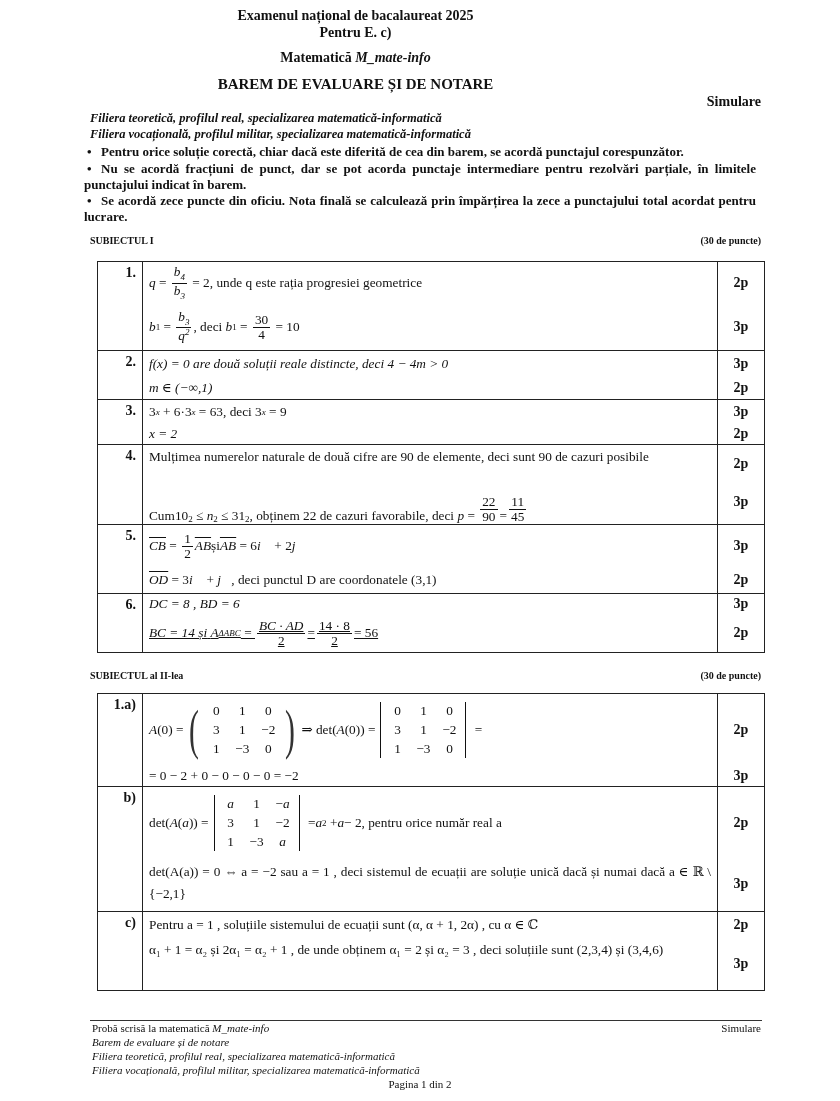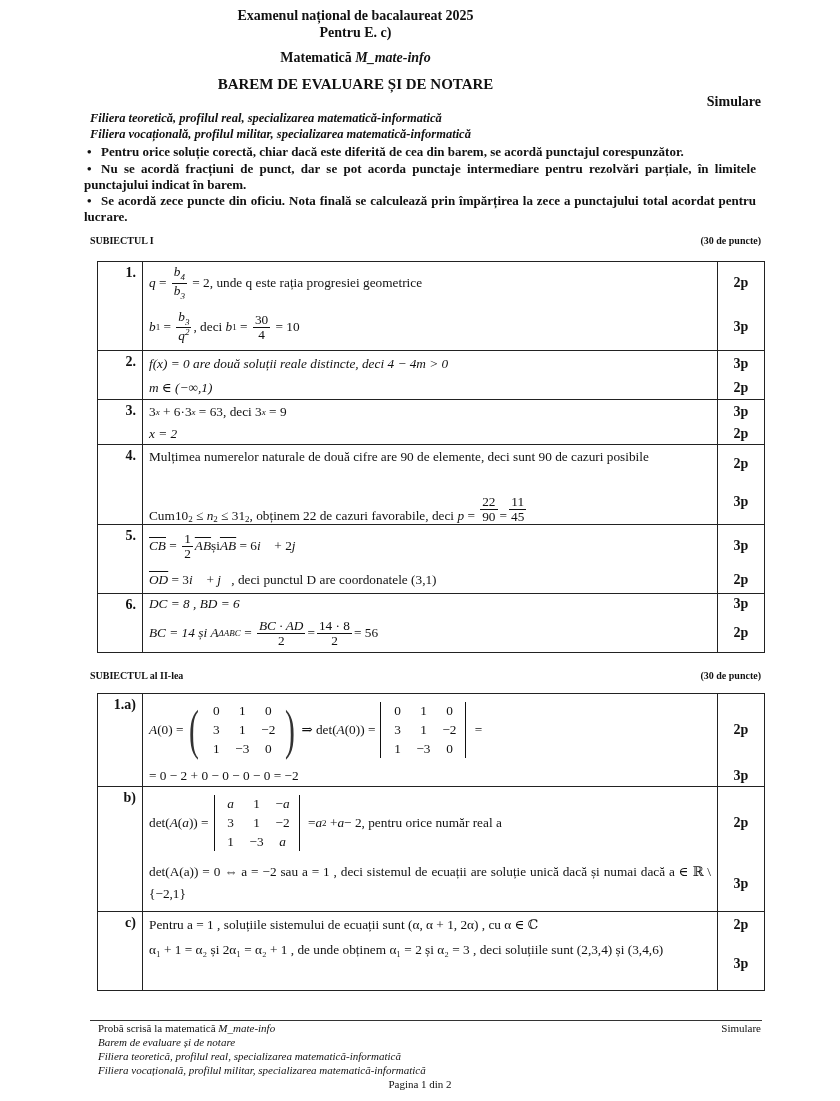--- a/index.html
+++ b/index.html
@@ -24,21 +24,21 @@
   .pline { display: flex; align-items: center; justify-content: center; }
   .m { font-style: italic; }
   .frac { display: inline-flex; flex-direction: column; align-items: center; vertical-align: middle; margin: 0 2px; line-height: 1.05; }
   .frac .n { border-bottom: 1px solid #111; padding: 0 2px; }
   .frac .d { padding: 0 2px; }
   .matrix { display: inline-flex; align-items: center; vertical-align: middle; margin: 0 2px; }
   .matrix .br { font-size: 54px; line-height: 1; font-weight: 100; transform: scaleX(0.55); color:#333;}
   .matrix .det { width: 1px; background: #111; height: 56px; margin: 0 3px; }
   .matrix .grid { display: grid; grid-template-columns: repeat(3, 26px); grid-auto-rows: 19px; text-align: center; align-items: center; }
   .vec { text-decoration: overline; font-style: italic; }
-  .foot { left: 98px; font-size: 11px; line-height: 13.5px; }
+  .foot { left: 92px; font-size: 11px; line-height: 13.5px; }
   .foot-rule { left: 90px; width: 672px; height: 1px; background: #333; top: 1020px; }
   sup { font-size: 9px; }
   sub { font-size: 9px; }
 </style>
 </head>
 <body>
 
 <div class="abs center hdr line" style="top:8px;">Examenul național de bacalaureat 2025</div>
 <div class="abs center hdr line" style="top:25px;">Pentru E. c)</div>
 <div class="abs center hdr line" style="top:50px;">
@@ -147,21 +147,21 @@
     <td class="pts">
       <div class="pline" style="height:42px;">3p</div>
       <div class="pline" style="height:26px;">2p</div>
     </td>
   </tr>
 
   <tr>
     <td class="num">6.</td>
     <td class="content">
       <div class="rowline m" style="height:20px;">DC = 8 ,  BD = 6</div>
-      <div class="rowline" style="height:38px;">
+      <div class="rowline" style="height:38px;text-decoration:underline;">
         <span class="m">BC = 14  și </span>&nbsp;<span class="m">A</span><sub class="m">ΔABC</sub>&nbsp;=&nbsp;<span class="frac">
               <span class="n m">BC · AD</span>
               <span class="d">2</span>
             </span>=<span class="frac">
               <span class="n">14 · 8</span>
               <span class="d">2</span>
             </span>= 56
       </div>
     </td>
     <td class="pts">

